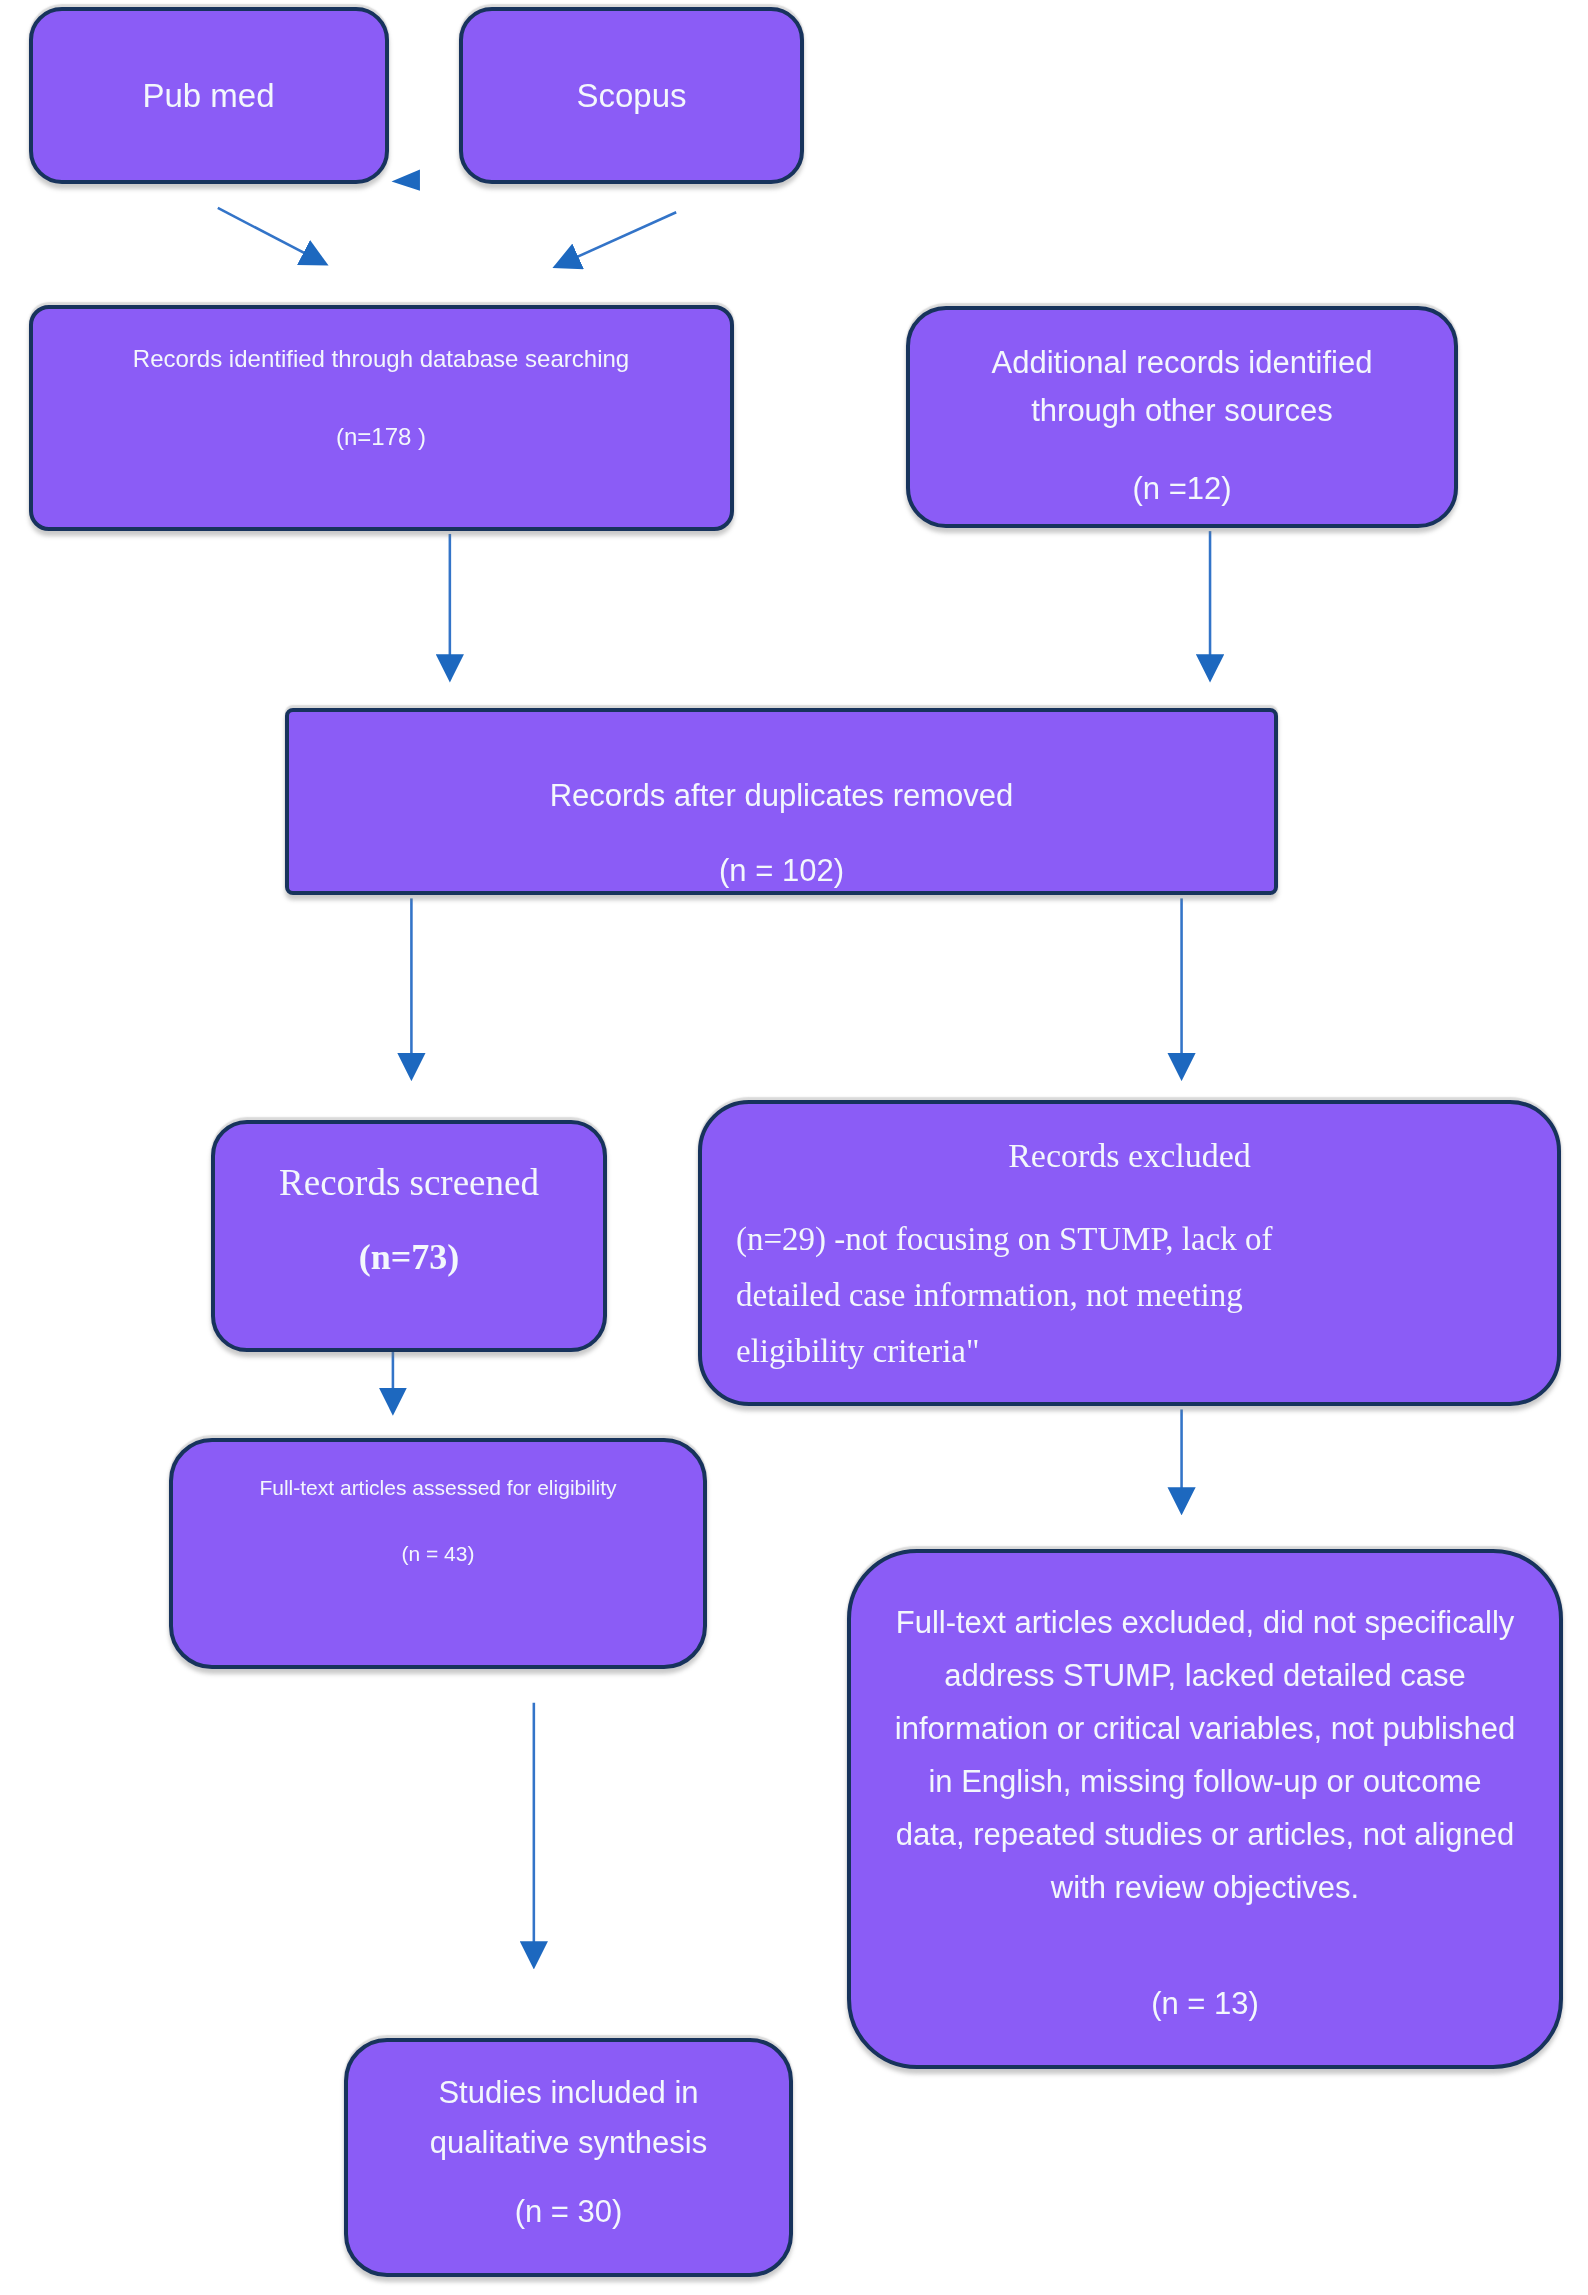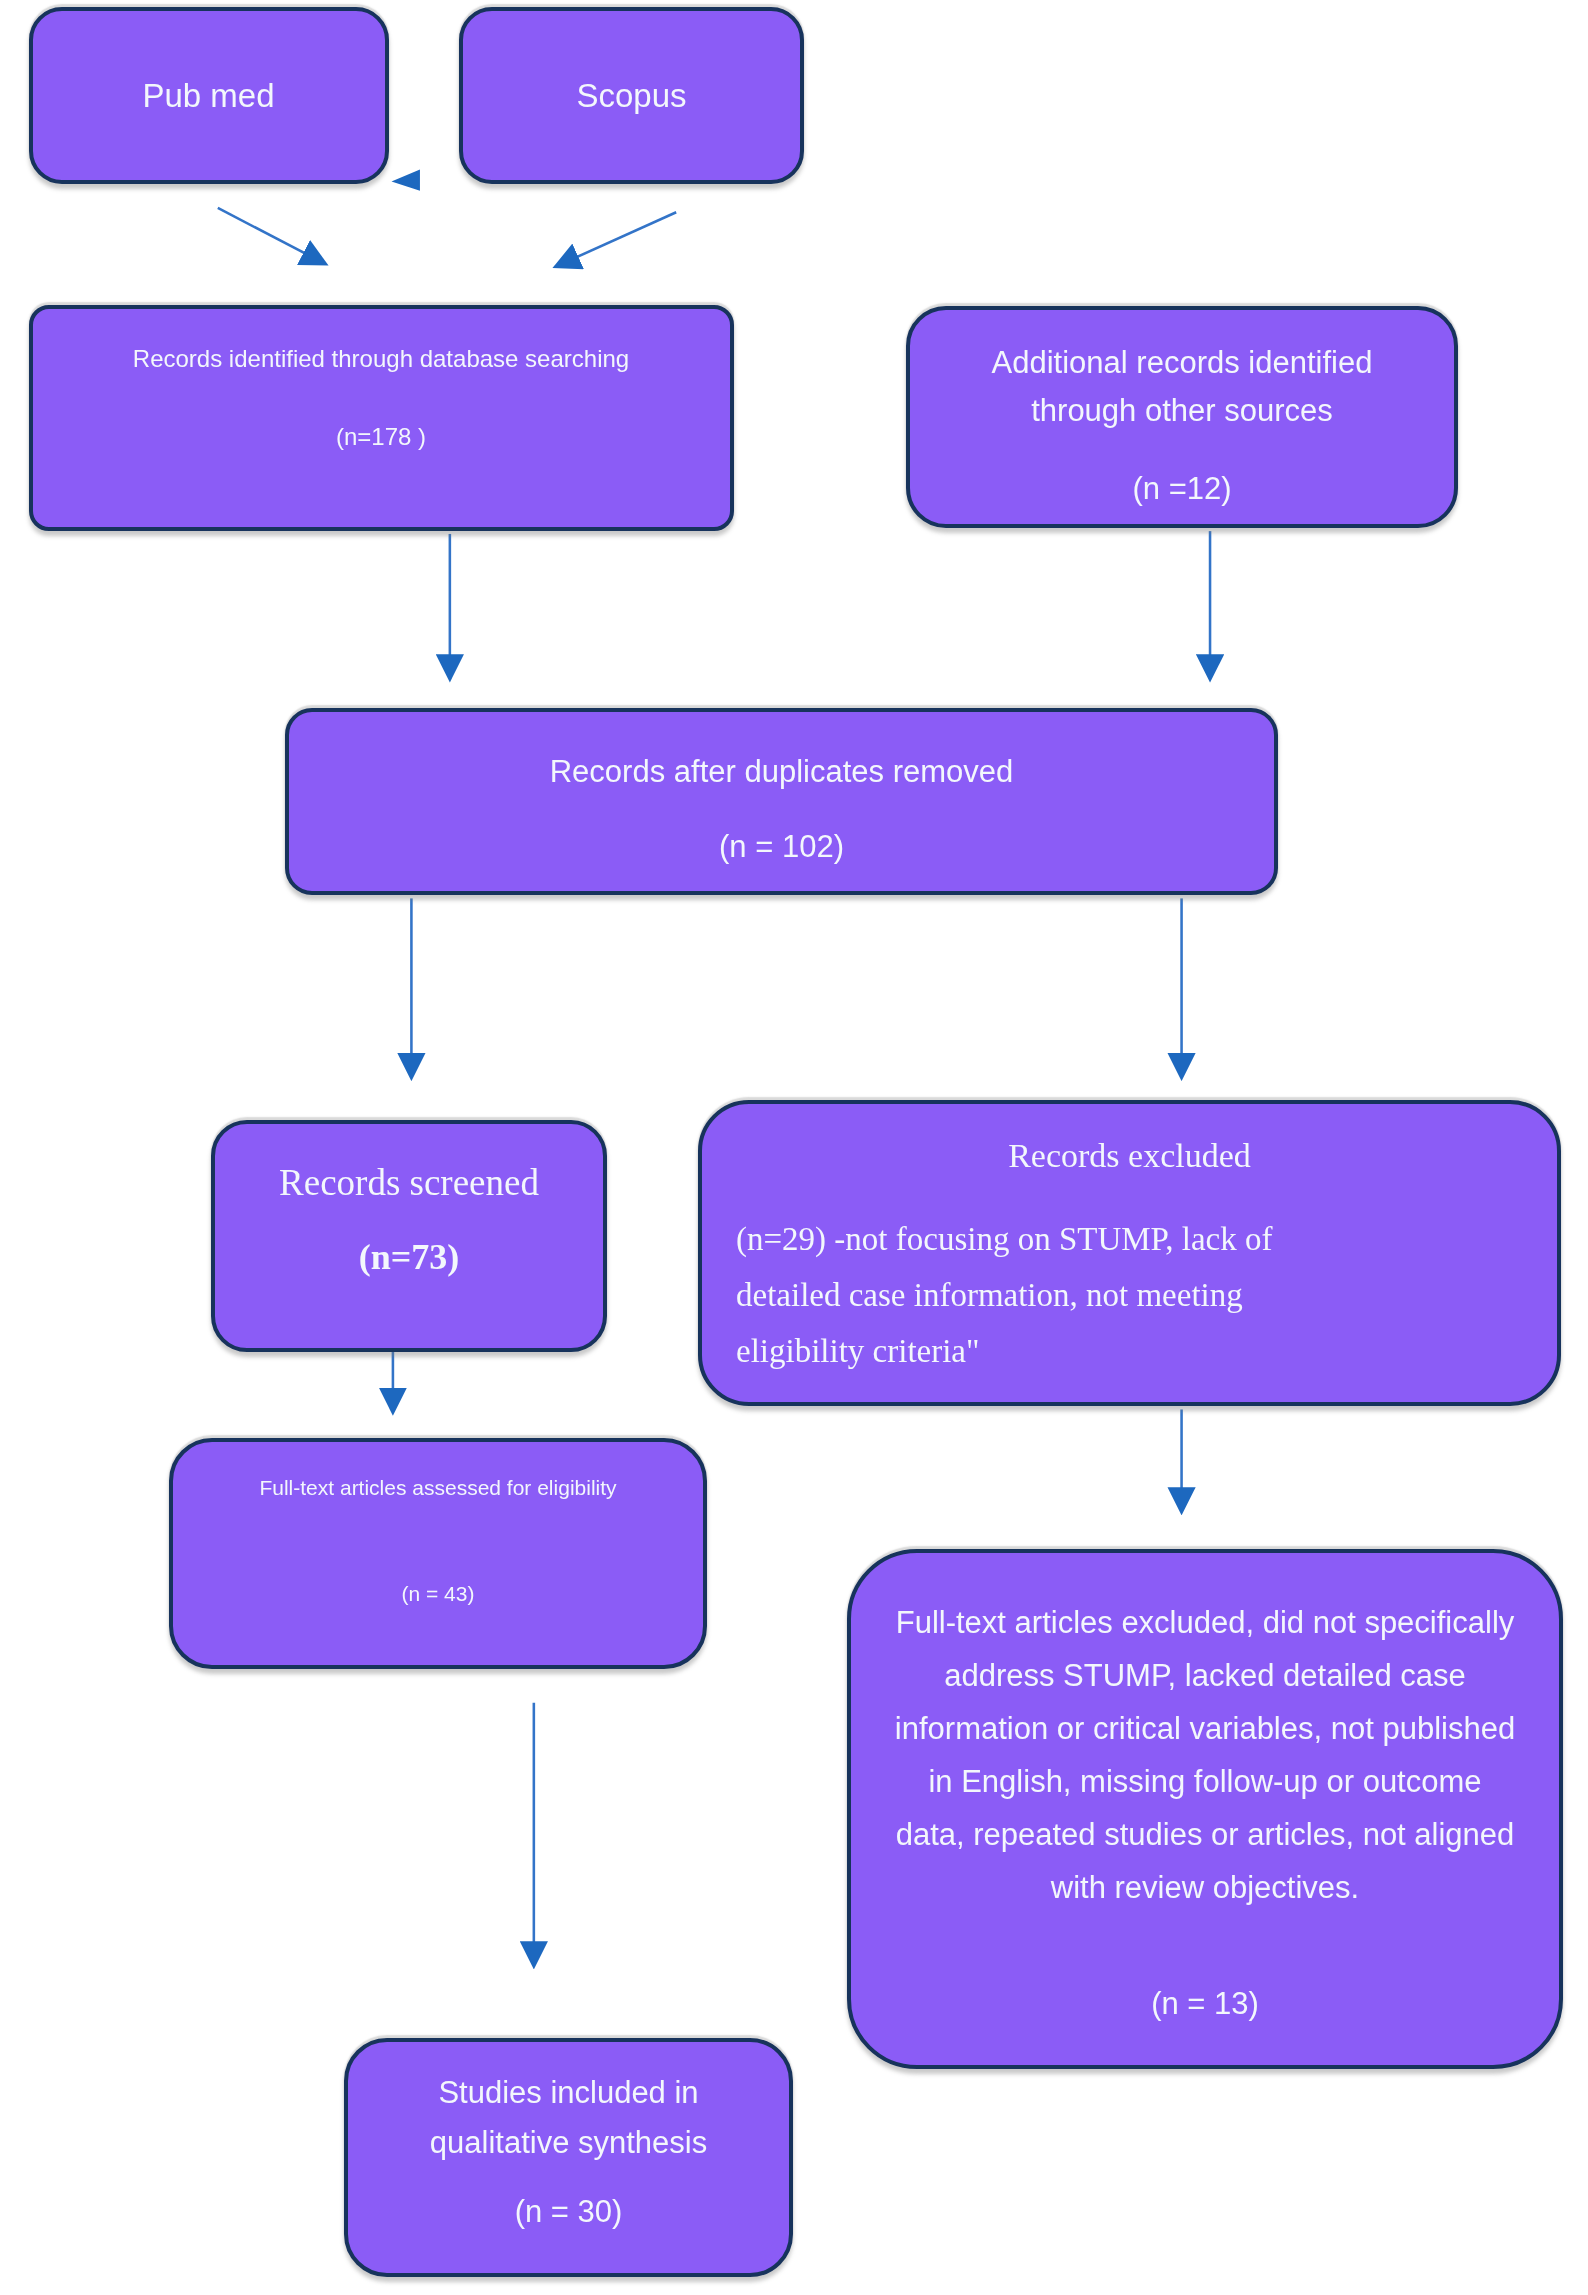--- a/index.html
+++ b/index.html
@@ -40,35 +40,35 @@
   .n-scopus   { left: 459px; top: 7.1px;   width: 345px;  height: 177px; border-radius: 33px; justify-content: center; font-size: 33px; }
 
   .n-identified { left: 28.5px;  top: 305px; width: 705px;  height: 226px; border-radius: 20px; padding-top: 26px; font-size: 24px; }
   .n-identified .title { line-height: 48px; max-width: 591px; }
   .n-identified .count { margin-top: 36px; line-height: 36px; }
 
   .n-additional { left: 906px; top: 306px; width: 552px; height: 222px; border-radius: 40px; padding-top: 28.5px; font-size: 31px; }
   .n-additional .title { line-height: 48px; max-width: 470px; }
   .n-additional .count { margin-top: 36px; line-height: 36px; }
 
-  .n-duplicates { left: 285px; top: 708px; width: 993px; height: 187px; border-radius: 27px; padding-top: 43px; font-size: 31px; }
+  .n-duplicates { left: 285px; top: 708px; width: 993px; height: 187px; border-radius: 8px; padding-top: 67px; font-size: 31px; }
   .n-duplicates .title { line-height: 34px; }
   .n-duplicates .count { margin-top: 41px; line-height: 34px; }
 
   .n-screened { left: 211px; top: 1120px; width: 396px; height: 232px; border-radius: 36px; padding-top: 39px; font-size: 37px; }
   .n-screened .title { line-height: 40px; }
   .n-screened .count { margin-top: 34px; line-height: 40px; font-size: 36px; font-weight: bold; }
 
   .n-excluded { left: 698px; top: 1100px; width: 863px; height: 306px; border-radius: 51px; padding-top: 34px; font-size: 33px; }
   .n-excluded .title { line-height: 36px; font-size: 34px; }
   .n-excluded .body  { margin-top: 37px; line-height: 56px; width: 641px; text-align: left; align-self: flex-start; margin-left: 34px; }
 
   .n-assessed { left: 169px; top: 1438px; width: 538px; height: 231px; border-radius: 43px; padding-top: 21.4px; font-size: 21px; }
   .n-assessed .title { line-height: 50px; max-width: 498px; }
-  .n-assessed .count { margin-top: 56px; line-height: 50px; }
+  .n-assessed .count { margin-top: 16px; line-height: 50px; }
 
   .n-bigbox { left: 847px; top: 1549px; width: 716px; height: 520px; border-radius: 70px; padding-top: 43px; font-size: 31px; gap: 37px; }
   .n-bigbox .body  { line-height: 53px; max-width: 627px; }
   .n-bigbox .count { margin-top: 26px; line-height: 53px; }
 
   .n-studies { left: 344px; top: 2038px; width: 449px; height: 239px; border-radius: 43px; padding-top: 26px; font-size: 31px; }
   .n-studies .title { line-height: 50px; max-width: 392px; }
   .n-studies .count { margin-top: 19px; line-height: 50px; }
 </style>
 </head>

